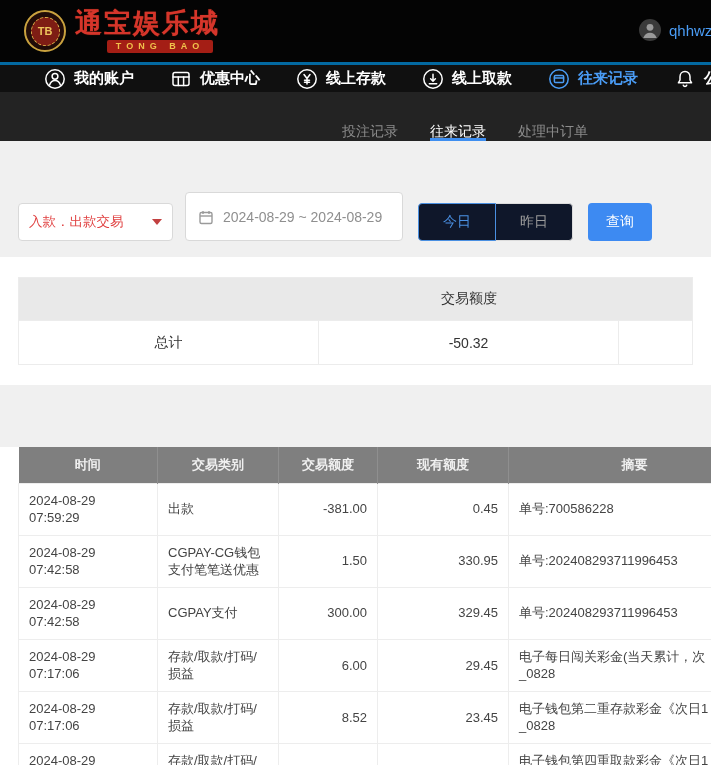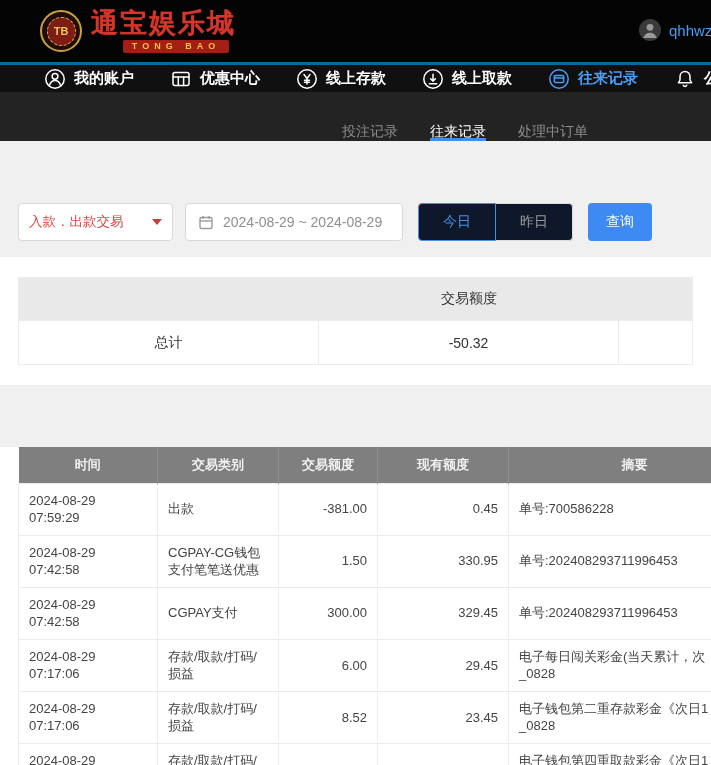--- a/index.html
+++ b/index.html
@@ -1,20 +1,20 @@
 <!DOCTYPE html>
 <html><head>
 <meta charset="utf-8">
 <style>
   * { margin:0; padding:0; box-sizing:border-box; }
   html,body { width:711px; height:765px; overflow:hidden; background:#f0f0f0;
               font-family:"Liberation Sans","DejaVu Sans",sans-serif; }
 
   
-  .topbar { height:62px; background:#040404; position:relative; display:flex; align-items:center; padding-left:40px; }
+  .topbar { height:62px; background:#040404; position:relative; display:flex; align-items:center; padding-left:24px; }
   .logo { display:flex; align-items:center; cursor:pointer; }
   .emblem { width:42px; height:42px; border-radius:50%; background:#200c08; border:2px solid #c9a23f;
             display:flex; align-items:center; justify-content:center; flex:none; }
   .emblem-inner { width:29px; height:29px; border-radius:50%; background:#7e1d14; border:1px dashed #e0b24a;
                   color:#ecc45c; font-size:11px; font-weight:bold; display:flex; align-items:center; justify-content:center; }
   .brand { margin-left:9px; }
   .brand-cn { color:#d6352b; font-size:27px; font-weight:bold; letter-spacing:2px; line-height:1;
               text-shadow:0 0 1px #8c2a12; white-space:nowrap; }
   .brand-en { margin-top:3px; margin-left:32px; width:106px; background:#a41e15; color:#f0c14b; font-size:9px;
               letter-spacing:5px; text-align:center; border-radius:2px; padding:1px 0 2px; font-weight:bold; }
@@ -35,21 +35,21 @@
   .subtab.active { color:#ffffff; }
   .subtab.active::after { content:""; position:absolute; left:0; right:0; bottom:0; height:3px; background:#3e8ef0; }
 
   
   .filters { display:flex; align-items:flex-end; margin:14px 0 0 18px; }
   .select-box { width:155px; height:38px; background:#fff; border:1px solid #d9d9d9; border-radius:4px;
                 display:flex; align-items:center; padding:0 10px; cursor:pointer; }
   .select-text { color:#e04040; font-size:13.5px; flex:1; white-space:nowrap; }
   .caret { width:0; height:0; border-left:5px solid transparent; border-right:5px solid transparent;
            border-top:6px solid #c24040; flex:none; }
-  .date-box { margin-left:12px; width:218px; height:38px; background:#fff; border:1px solid #d9d9d9; border-radius:4px;
+  .date-box { margin-left:12px; width:218px; height:49px; background:#fff; border:1px solid #d9d9d9; border-radius:4px;
               display:flex; align-items:center; gap:9px; padding:0 12px; color:#8f8f8f; font-size:14px; cursor:pointer; }
   .date-box svg { stroke:#9a9a9a; fill:none; stroke-width:1.4; flex:none; }
   .date-text { white-space:nowrap; }
   .quick-group { margin-left:15px; display:flex; }
   .quick-btn { width:78px; height:38px; background:#0f172a; border:1px solid #dcdcdc; color:#9a9a9a; font-size:14px;
                display:flex; align-items:center; justify-content:center; cursor:pointer; margin-left:-1px;margin-top:48px; }
   .quick-btn:first-child { margin-left:0; border-radius:4px 0 0 4px; }
   .quick-btn:last-child { border-radius:0 4px 4px 0; }
   .quick-btn.active { border:1px solid #4a90e2; color:#4a90e2; position:relative; z-index:1; }
   .search-btn { margin-left:15px; width:64px; height:38px; background:#3d8af2; color:#fff; font-size:14px; border:none;

